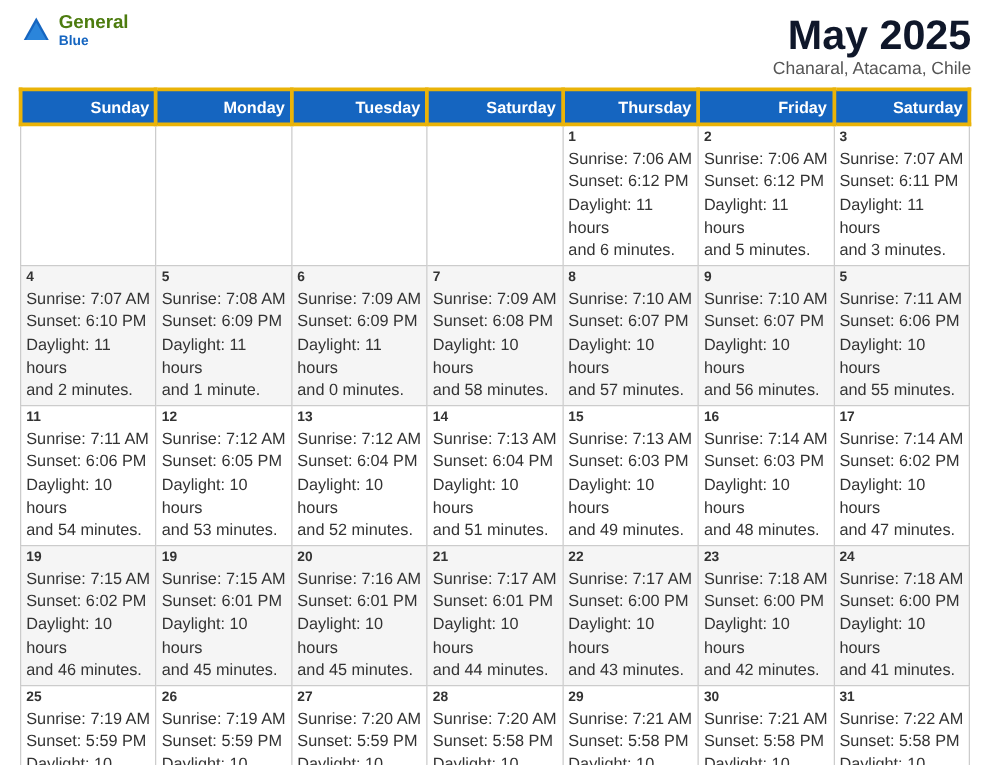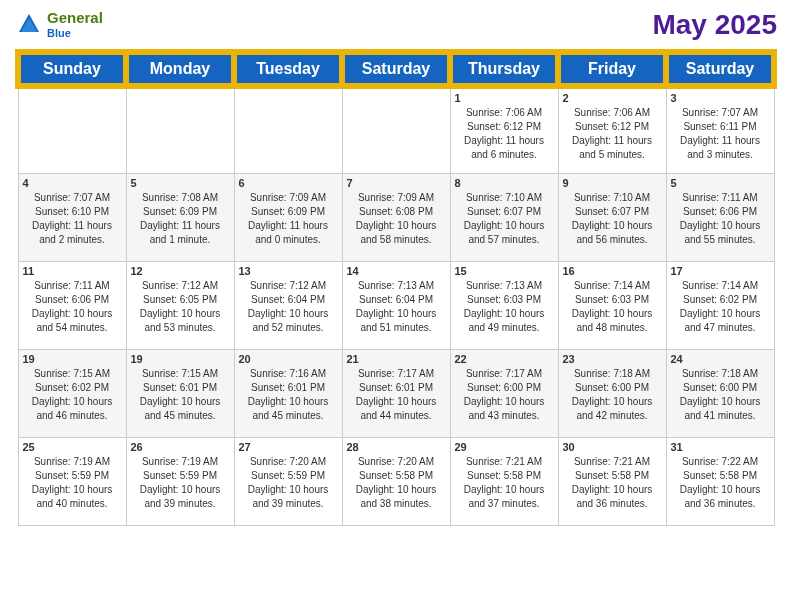--- a/index.html
+++ b/index.html
@@ -43,66 +43,65 @@
       color: #1565c0;
     }
     .logo-icon {
       width: 28px;
       height: 28px;
     }
     .title-block {
       text-align: right;
     }
     .month-title {
-      font-size: 28px;
-      font-weight: bold;
-      color: #4c1d95;
+      font-size: 33px;
+      font-weight: bold;
+      color: #0f172a;
       line-height: 1.1;
     }
     .location {
       font-size: 14px;
       color: #555;
     }
     .calendar {
       width: 100%;
       border-collapse: collapse;
       table-layout: fixed;
     }
     .calendar th {
       background: #1565c0;
       color: #fff;
-      font-size: 16px;
+      font-size: 13px;
       font-weight: bold;
       padding: 5px 4px;
-      text-align: center;
-      border: 6px solid #eab308;
+      text-align: right;
+      border: 3px solid #eab308;
     }
     .calendar td {
       border: 1px solid #ccc;
       vertical-align: top;
       padding: 3px 4px;
       font-size: 9.5px;
       color: #333;
       height: 88px;
       background: #fff;
     }
     .calendar tr:nth-child(even) td {
       background: #f5f5f5;
     }
     .day-num {
       font-size: 11px;
       font-weight: bold;
       color: #333;
       margin-bottom: 2px;
     }
     .day-info {
-      font-size: 10px;
+      font-size: 13px;
       line-height: 1.4;
       color: #333;
-      text-align: center;
     }
     .empty-cell {
       background: #fff !important;
     }
   </style>
 </head>
 <body>
 
 <div class="page">
   <div class="header">
@@ -111,20 +110,21 @@
         <polygon points="14,4 24,22 4,22" fill="#1565c0"></polygon>
         <polygon points="14,8 22,22 6,22" fill="#42a5f5" opacity="0.5"></polygon>
       </svg>
       <div class="logo-text">
         <span class="logo-general">General</span>
         <span class="logo-blue">Blue</span>
       </div>
     </div>
     <div class="title-block">
       <div class="month-title">May 2025</div>
+      <div class="location">Chanaral, Atacama, Chile</div>
     </div>
   </div>
 
   <table class="calendar">
     <thead>
       <tr>
       <th>Sunday</th>
           <th>Monday</th>
           <th>Tuesday</th>
           <th>Saturday</th>

